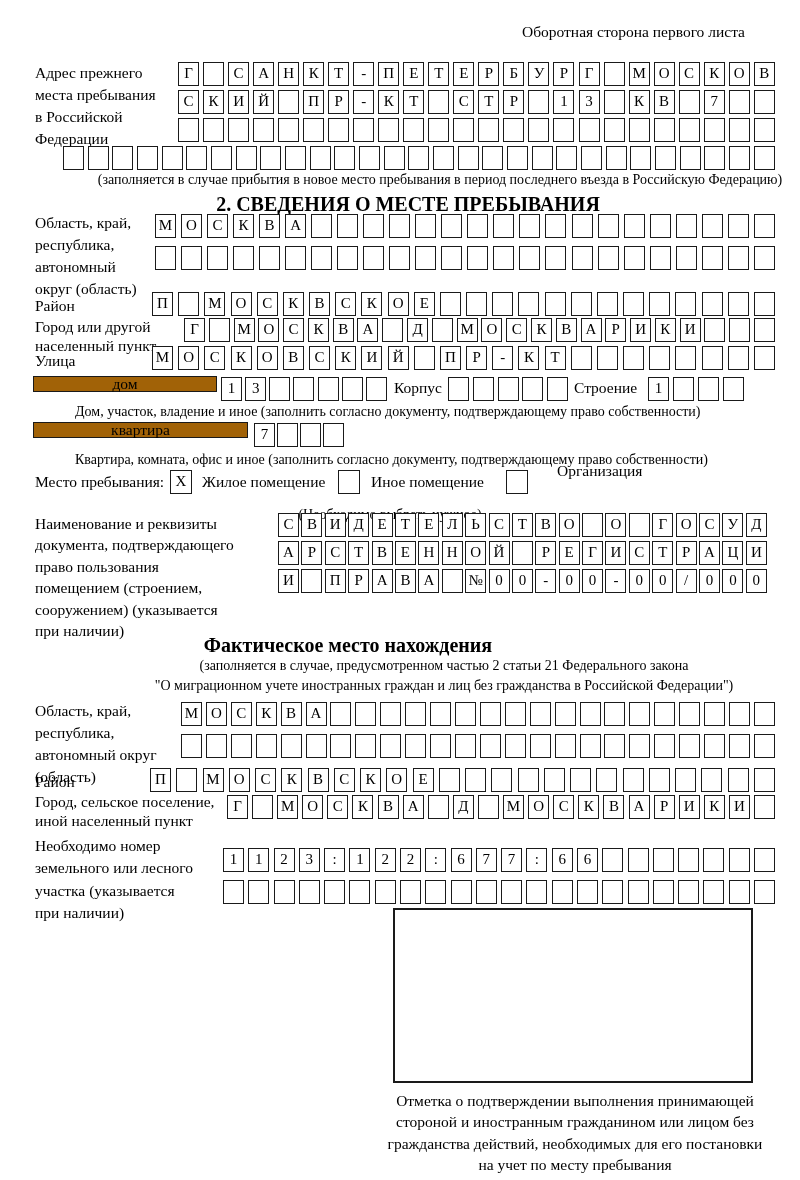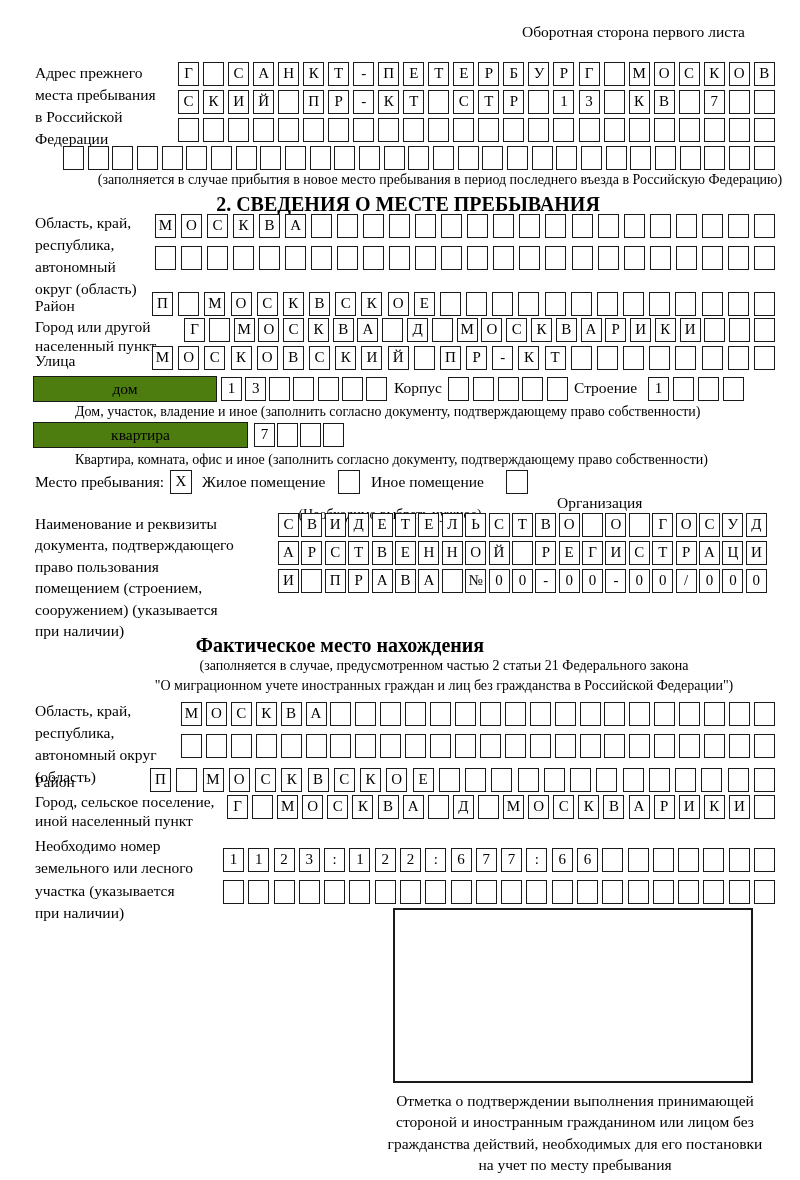--- a/index.html
+++ b/index.html
@@ -15,23 +15,23 @@
     width:21px;height:24px;box-sizing:border-box;
     border:1.7px solid #1a1a1a;background:#fff;
     font-size:15px;line-height:21px;text-align:center;
     flex:0 0 21px;
   }
   .label{font-size:15.5px;line-height:1.42;white-space:pre-line;}
   .label-tight{font-size:15.5px;line-height:1.25;white-space:pre-line;}
   .caption{font-size:14px;padding-left:40px;}
   .heading{font-size:20px;font-weight:bold;text-align:center;padding-left:8px;}
   .widebox{
-    box-sizing:border-box;border:1.7px solid #1a1a1a;height:26px;
+    box-sizing:border-box;border:1.7px solid #1a1a1a;height:16px;
     display:flex;align-items:center;justify-content:center;
-    font-size:15.5px;background:#4d7c0f;
+    font-size:15.5px;background:#a16207;
   }
   .inline-label{font-size:15.5px;}
   .checkbox{
     width:22px;height:24px;box-sizing:border-box;border:1.7px solid #1a1a1a;
     font-size:15px;line-height:21px;text-align:center;background:#fff;
   }
   .stampbox{box-sizing:border-box;border:2px solid #1a1a1a;background:#fff;}
   .center{text-align:center;}
   .pre{white-space:pre-line;}
 </style>
@@ -336,21 +336,21 @@
     <div class="cell"></div>
   </div>
 <div class="abs caption" style="left:35px;top:452px;width:760px;">Квартира, комната, офис и иное (заполнить согласно документу, подтверждающему право собственности)</div>
 
 <div class="abs inline-label" style="left:35px;top:473px;">Место пребывания:</div>
 <div class="abs checkbox" style="left:170px;top:470px;">X</div>
 <div class="abs inline-label" style="left:202px;top:473px;">Жилое помещение</div>
 <div class="abs checkbox" style="left:338px;top:470px;"></div>
 <div class="abs inline-label" style="left:371px;top:473px;">Иное помещение</div>
 <div class="abs checkbox" style="left:506px;top:470px;"></div>
-<div class="abs inline-label" style="left:557px;top:462px;margin-top:32px;">Организация</div>
+<div class="abs inline-label" style="left:557px;top:462px;">Организация</div>
 <div class="abs caption center" style="left:120px;top:507px;width:460px;">(Необходимо выбрать нужное)</div>
 
 <div class="abs label" style="left:35px;top:513px;width:235px;line-height:1.38;">Наименование и реквизиты
 документа, подтверждающего
 право пользования
 помещением (строением,
 сооружением) (указывается
 при наличии)</div>
 <div class="abs row" style="left:278px;top:513px;width:489px;">
     <div class="cell">С</div>
@@ -415,21 +415,21 @@
     <div class="cell">0</div>
     <div class="cell">-</div>
     <div class="cell">0</div>
     <div class="cell">0</div>
     <div class="cell">/</div>
     <div class="cell">0</div>
     <div class="cell">0</div>
     <div class="cell">0</div>
   </div>
 
-<div class="abs heading" style="left:4px;top:634px;width:656px;">Фактическое место нахождения</div>
+<div class="abs heading" style="left:12px;top:634px;width:656px;">Фактическое место нахождения</div>
 <div class="abs caption center pre" style="left:4px;top:656px;width:800px;line-height:1.45;">(заполняется в случае, предусмотренном частью 2 статьи 21 Федерального закона
 "О миграционном учете иностранных граждан и лиц без гражданства в Российской Федерации")</div>
 
 <div class="abs label" style="left:35px;top:700px;width:145px;">Область, край,
 республика,
 автономный округ
 (область)</div>
 <div class="abs row" style="left:181px;top:702px;width:594px;">
     <div class="cell">М</div>
     <div class="cell">О</div>

